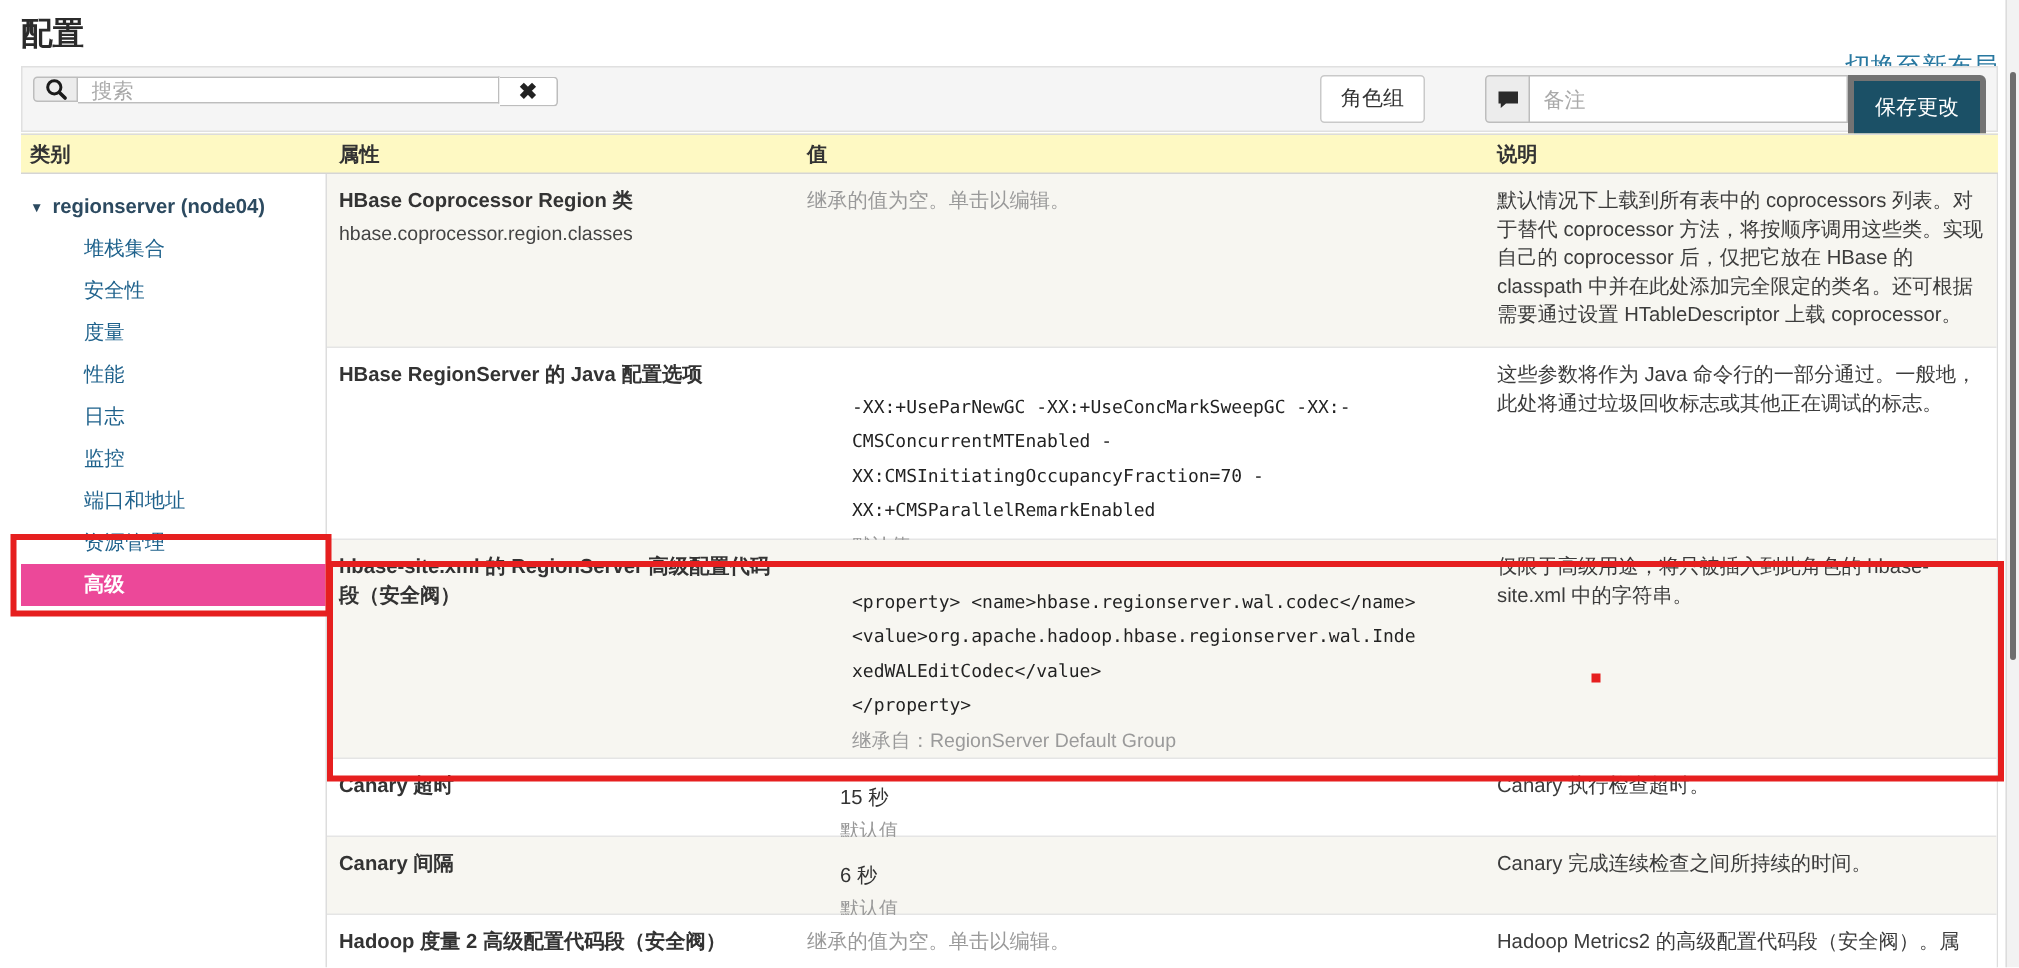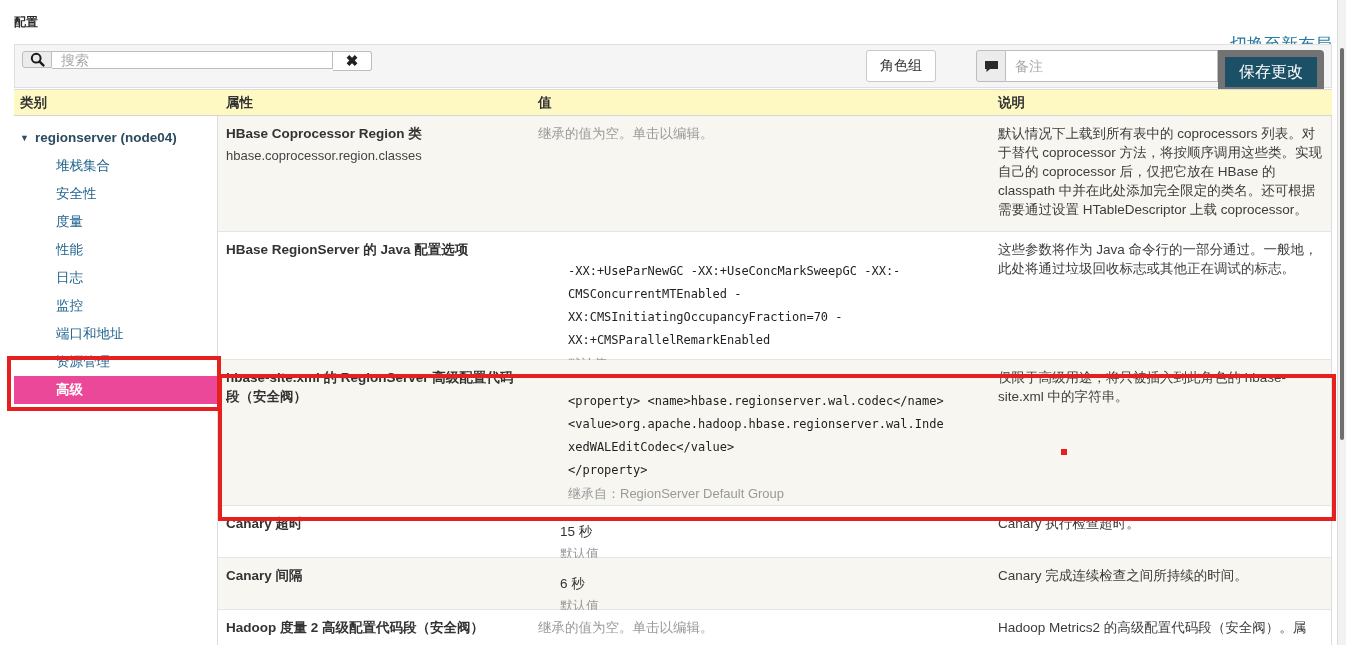--- a/index.html
+++ b/index.html
@@ -6,43 +6,43 @@
   html,body { background:#fff; }
   body {
     width:1346px; height:645px; overflow:hidden; position:relative;
     font-family:"Liberation Sans","DejaVu Sans",sans-serif; color:#333;
   }
   .page { position:absolute; inset:0; }
 
   
   .top-header { position:absolute; top:0; left:14px; width:1318px; height:44px;
     display:flex; justify-content:space-between; align-items:center; }
-  .page-title { font-size:12px; font-weight:bold; color:#2b2b2b;text-align:center; }
+  .page-title { font-size:21px; font-weight:bold; color:#2b2b2b;text-align:center; }
   .switch-link { font-size:17px; color:#2878a0; text-decoration:none; cursor:pointer;margin-top:44px; }
 
   
   .toolbar { position:absolute; top:44px; left:14px; width:1318px; height:44px;
     background:#f5f5f5; border:1px solid #e0e0e0; display:flex; align-items:center; padding:0 7px; }
   .input-group { display:flex; align-items:flex-start; height:31px; }
   .ig-addon { width:30px; background:#ececec; border:1px solid #bdbdbd;
     display:flex; align-items:center; justify-content:center; border-radius:3px 0 0 3px; }
   .search-input { width:281px; border:1px solid #bdbdbd; border-left:none; padding:0 9px;
     font-size:14px; outline:none; color:#333; background:#fff; }
   .search-input::placeholder, .notes-input::placeholder { color:#aaa; }
   .clear-btn { width:39px; background:#fff; border:1px solid #bdbdbd; border-left:none;
     border-radius:0 3px 3px 0; font-size:15px; font-weight:bold; color:#222; cursor:pointer; }
   .toolbar-right { margin-left:auto; display:flex; align-items:center; }
   .role-group-btn { height:32px; padding:0 13px; background:#fff; border:1px solid #c9c9c9;
     border-radius:3px; font-size:14px; color:#333; cursor:pointer; margin-right:12px;
     font-family:inherit; }
   .notes-group { display:flex; align-items:stretch; height:32px;padding-left:28px; }
   .notes-input { width:212px; border:1px solid #bdbdbd; border-left:none; padding:0 9px;
     font-size:14px; outline:none; background:#fff; }
-  .save-btn { height:44px; padding:0 14px; background:#1b5066; color:#fff; border:7px solid #737373;
-    border-radius:0 4px 4px 0; font-size:16px; cursor:pointer; font-family:inherit; }
+  .save-btn { height:44px; padding:0 14px; background:#1b5066; color:#fff; border:4px solid #737373;
+    border-radius:0 4px 4px 0; font-size:14px; cursor:pointer; font-family:inherit; }
 
   
   .table-head { position:absolute; top:89px; left:14px; width:1318px; height:27px;
     background:#fef9c3; border-top:1px solid #dcdcdc; border-bottom:1px solid #d5d5d5;
     display:flex; align-items:center; font-size:13.5px; font-weight:bold; color:#333; }
   .th-category { width:204px; padding-left:6px; }
   .th-property { width:312px; padding-left:8px; }
   .th-value    { width:460px; padding-left:8px; }
   .th-desc     { flex:1; padding-left:8px; }
 

